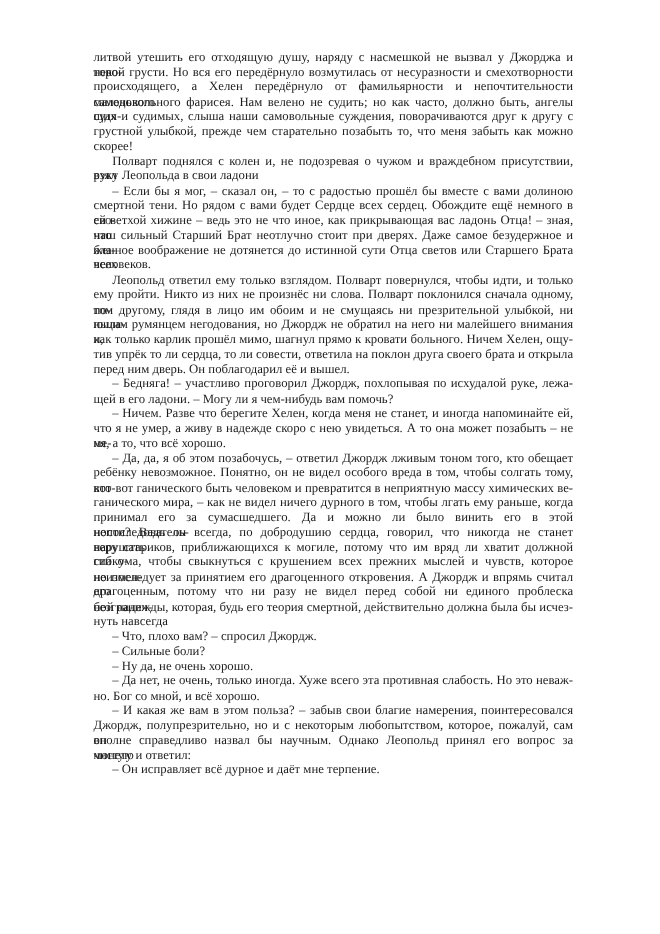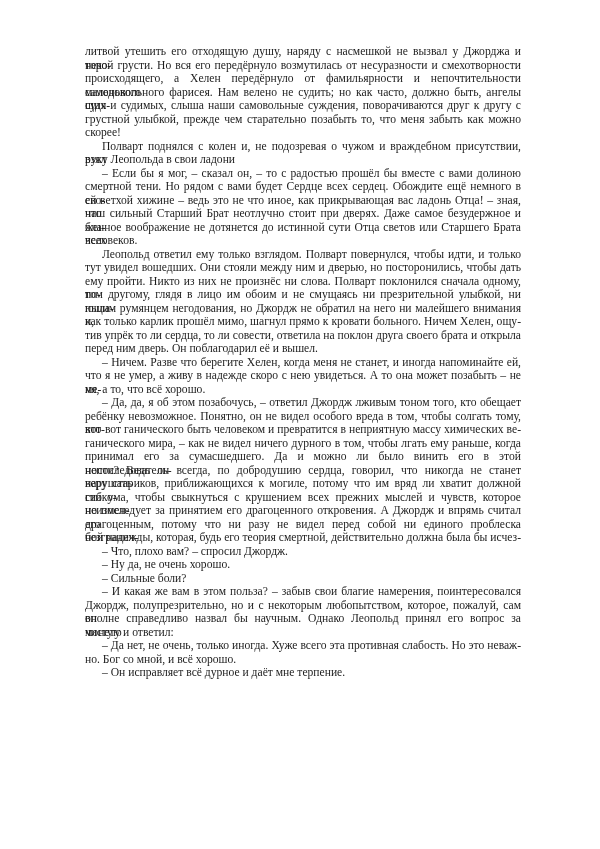--- a/index.html
+++ b/index.html
@@ -72,62 +72,66 @@
       <div class="paragraph indent">
         <div class="line">– Если бы я мог, – сказал он, – то с радостью прошёл бы вместе с вами долиною</div>
         <div class="line">смертной тени. Но рядом с вами будет Сердце всех сердец. Обождите ещё немного в сво-</div>
         <div class="line">ей ветхой хижине – ведь это не что иное, как прикрывающая вас ладонь Отца! – зная, что</div>
         <div class="line">наш сильный Старший Брат неотлучно стоит при дверях. Даже самое безудержное и бла-</div>
         <div class="line">женное воображение не дотянется до истинной сути Отца светов или Старшего Брата всех</div>
         <div class="line last">человеков.</div>
       </div>
       <div class="paragraph indent">
         <div class="line">Леопольд ответил ему только взглядом. Полварт повернулся, чтобы идти, и только</div>
-        <div class="line">тут увидел вошедших. Они стояли между ним и дверью, но посторонились, чтобы дать</div>
         <div class="line">ему пройти. Никто из них не произнёс ни слова. Полварт поклонился сначала одному, по-</div>
         <div class="line">том другому, глядя в лицо им обоим и не смущаясь ни презрительной улыбкой, ни пыла-</div>
         <div class="line">ющим румянцем негодования, но Джордж не обратил на него ни малейшего внимания и,</div>
         <div class="line">как только карлик прошёл мимо, шагнул прямо к кровати больного. Ничем Хелен, ощу-</div>
         <div class="line">тив упрёк то ли сердца, то ли совести, ответила на поклон друга своего брата и открыла</div>
         <div class="line last">перед ним дверь. Он поблагодарил её и вышел.</div>
+      </div>
+      <div class="paragraph indent">
+        <div class="line">– Бедняга! – участливо проговорил Джордж, похлопывая по исхудалой руке, лежа-</div>
+        <div class="line last">щей в его ладони. – Могу ли я чем-нибудь вам помочь?</div>
       </div>
       <div class="paragraph indent">
         <div class="line">– Ничем. Разве что берегите Хелен, когда меня не станет, и иногда напоминайте ей,</div>
         <div class="line">что я не умер, а живу в надежде скоро с нею увидеться. А то она может позабыть – не ме-</div>
         <div class="line last">ня, а то, что всё хорошо.</div>
       </div>
       <div class="paragraph indent">
         <div class="line">– Да, да, я об этом позабочусь, – ответил Джордж лживым тоном того, кто обещает</div>
         <div class="line">ребёнку невозможное. Понятно, он не видел особого вреда в том, чтобы солгать тому, кто</div>
         <div class="line">вот-вот ганического быть человеком и превратится в неприятную массу химических ве-</div>
         <div class="line">ганического мира, – как не видел ничего дурного в том, чтобы лгать ему раньше, когда</div>
         <div class="line">принимал его за сумасшедшего. Да и можно ли было винить его в этой непоследователь-</div>
         <div class="line">ности? Ведь он всегда, по добродушию сердца, говорил, что никогда не станет нарушать</div>
         <div class="line">веру стариков, приближающихся к могиле, потому что им вряд ли хватит должной гибко-</div>
         <div class="line">сти ума, чтобы свыкнуться с крушением всех прежних мыслей и чувств, которое неизмен-</div>
         <div class="line">но последует за принятием его драгоценного откровения. А Джордж и впрямь считал его</div>
         <div class="line">драгоценным, потому что ни разу не видел перед собой ни единого проблеска безгранич-</div>
         <div class="line">ной надежды, которая, будь его теория смертной, действительно должна была бы исчез-</div>
+        <div class="line last">нуть навсегда</div>
       </div>
       <div class="paragraph indent">
         <div class="line last">– Что, плохо вам? – спросил Джордж.</div>
       </div>
       <div class="paragraph indent">
+        <div class="line last">– Сильные боли?</div>
+      </div>
+      <div class="paragraph indent">
         <div class="line last">– Ну да, не очень хорошо.</div>
       </div>
       <div class="paragraph indent">
-        <div class="line last">– Сильные боли?</div>
+        <div class="line">– Да нет, не очень, только иногда. Хуже всего эта противная слабость. Но это неваж-</div>
+        <div class="line last">но. Бог со мной, и всё хорошо.</div>
       </div>
       <div class="paragraph indent">
         <div class="line">– И какая же вам в этом польза? – забыв свои благие намерения, поинтересовался</div>
         <div class="line">Джордж, полупрезрительно, но и с некоторым любопытством, которое, пожалуй, сам он</div>
         <div class="line">вполне справедливо назвал бы научным. Однако Леопольд принял его вопрос за чистую</div>
         <div class="line last">монету и ответил:</div>
       </div>
       <div class="paragraph indent">
-        <div class="line">– Да нет, не очень, только иногда. Хуже всего эта противная слабость. Но это неваж-</div>
-        <div class="line last">но. Бог со мной, и всё хорошо.</div>
-      </div>
-      <div class="paragraph indent">
         <div class="line last">– Он исправляет всё дурное и даёт мне терпение.</div>
       </div>
     </div>
 </div>
 
 </body></html>

